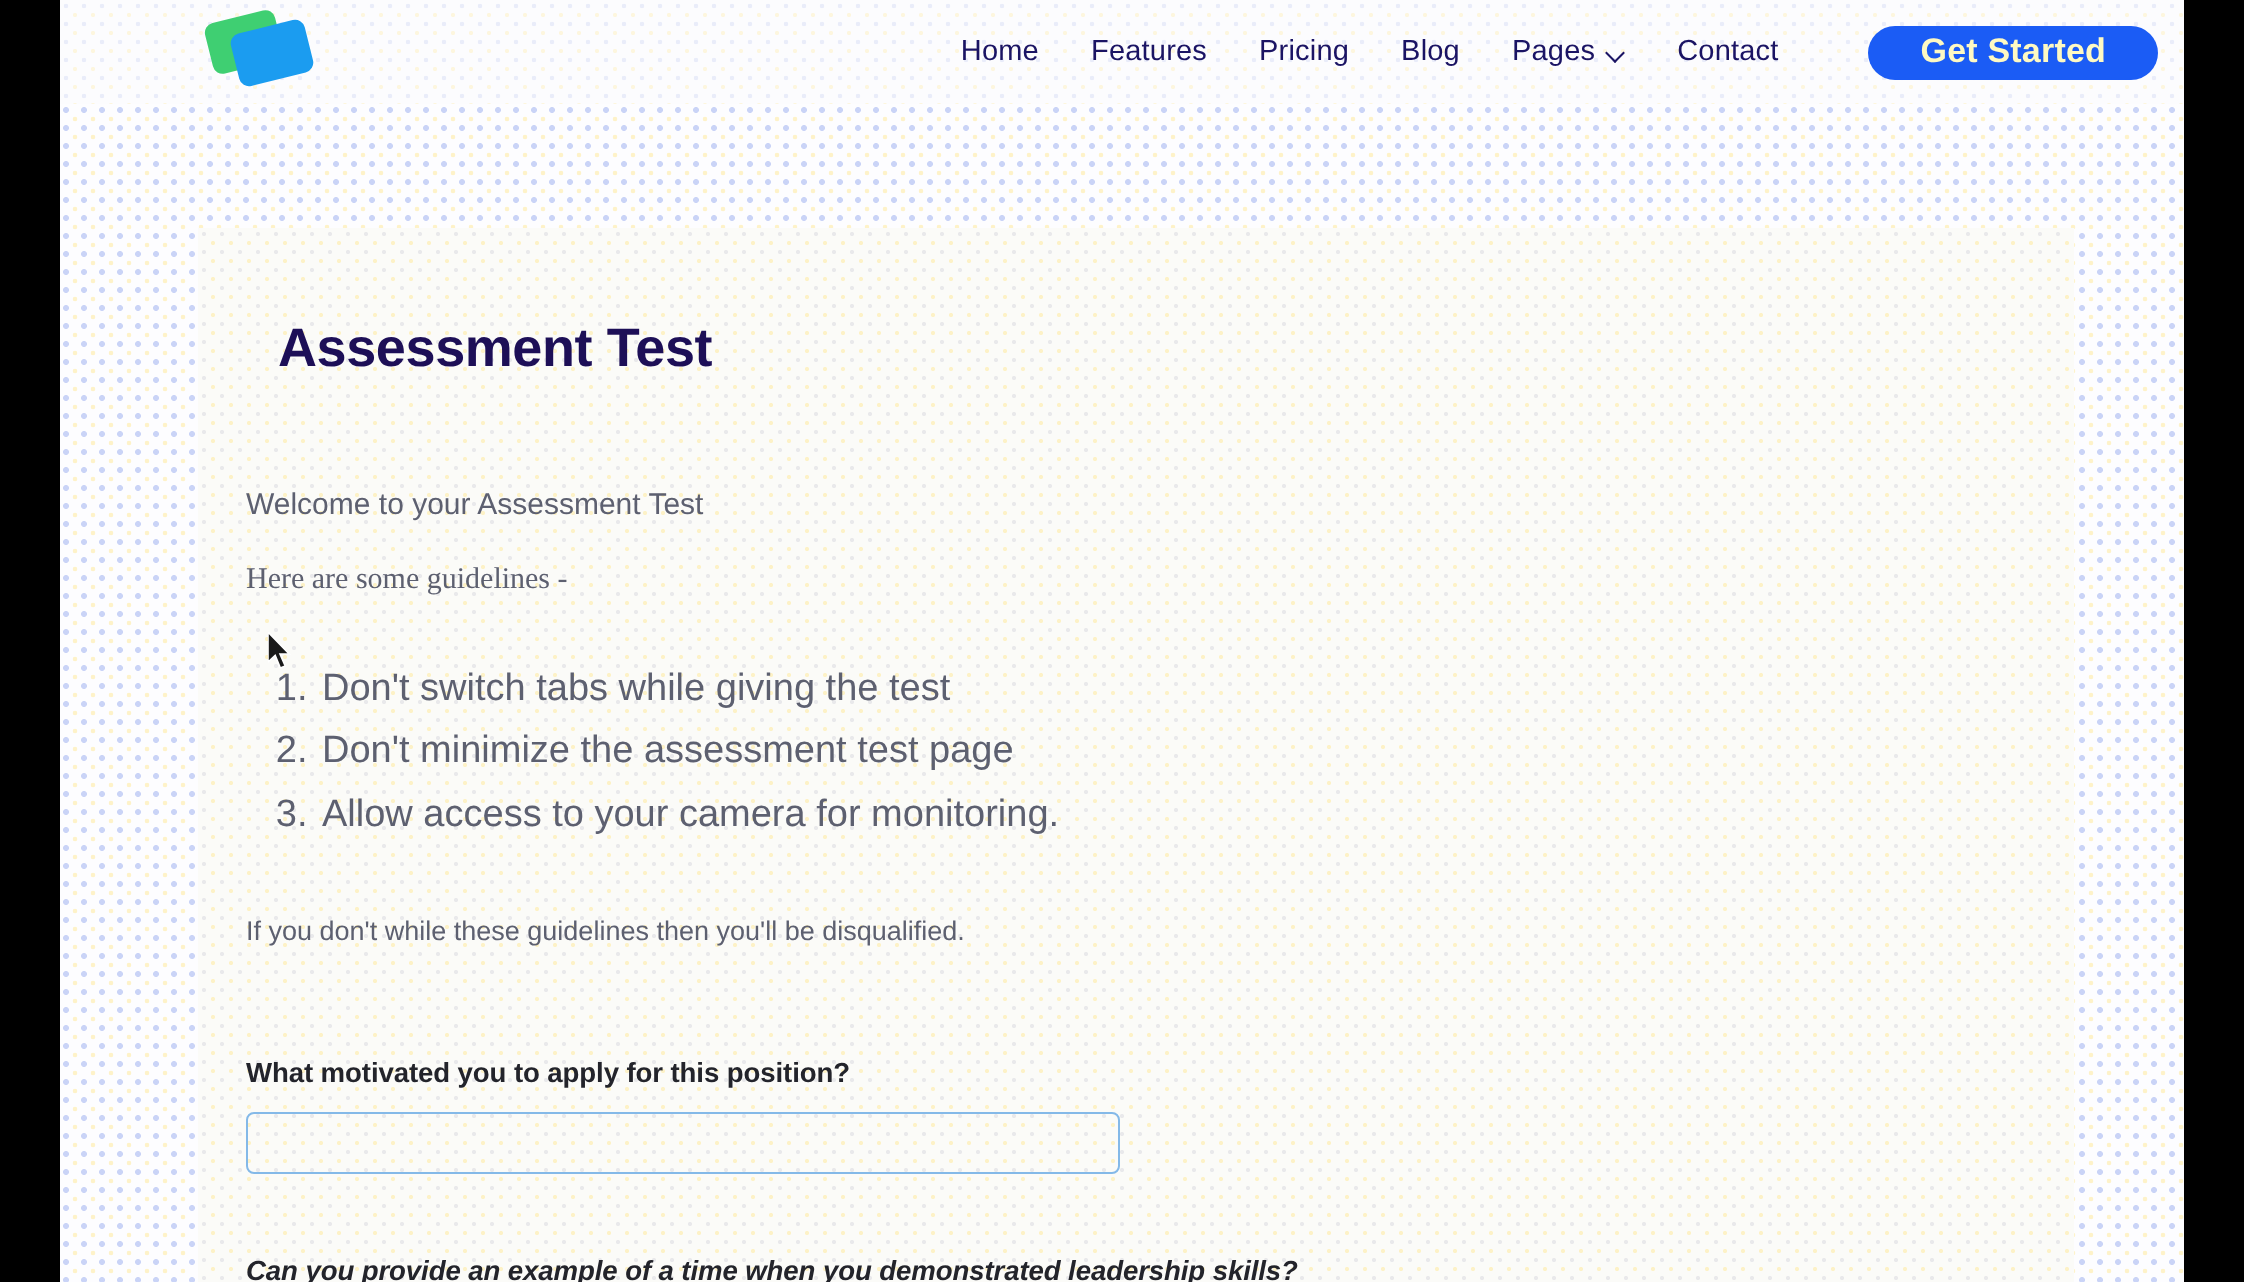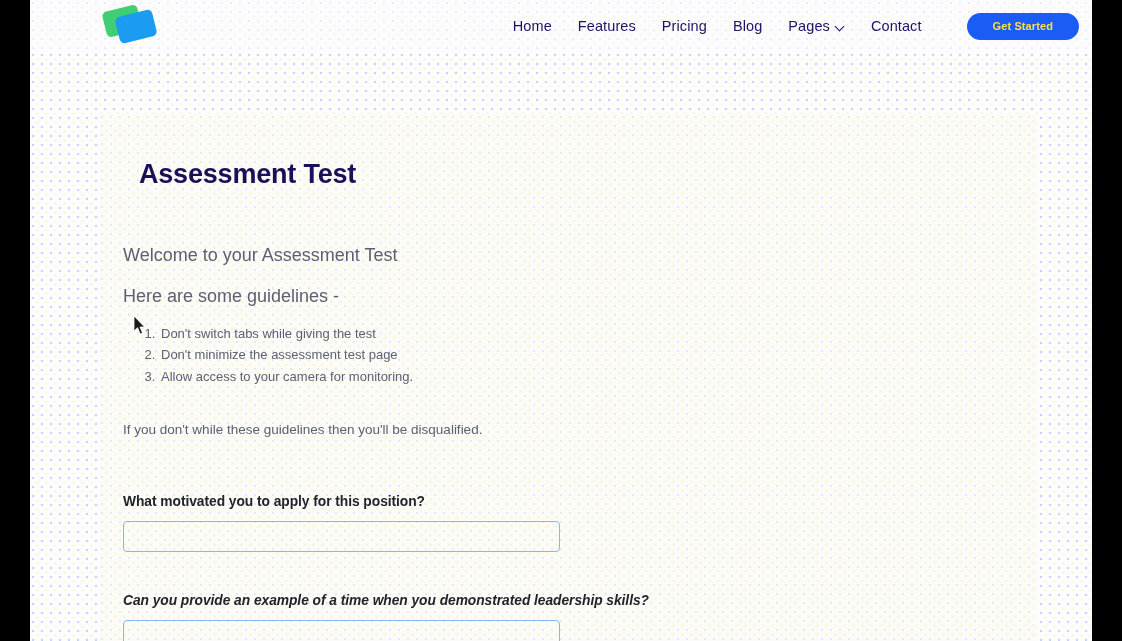--- a/index.html
+++ b/index.html
@@ -112,22 +112,22 @@
     position: absolute;
     left: 0; top: 0;
     width: 6px; height: 6px;
     border-right: 1.4px solid #1b1464;
     border-bottom: 1.4px solid #1b1464;
     transform: rotate(45deg);
   }
   #cta-button {
     margin-left: 32px;
     background: #1b5cf5;
-    color: #fde047;
-    font-size: 11px;
+    color: #fef9c3;
+    font-size: 17px;
     font-weight: 600;
     border: none;
     border-radius: 999px;
     padding: 0 26px;
     height: 27px;
     cursor: pointer;
     font-family: "Liberation Sans", sans-serif;
     letter-spacing: 0.1px;
   }
 
@@ -158,32 +158,32 @@
     margin: 16px;
     padding-top: 29px;
     font-size: 27px;
     font-weight: 800;
     color: #1d0f57;
     letter-spacing: -0.2px;
   }
 
   .intro-line {
     color: #5d6070;
-    font-size: 18px;
+    font-size: 15px;
     margin: 0;
     line-height: 1.5;
   }
   #welcome-line { margin-top: 52px; }
-  #guidelines-line { margin-top: 14px; }
+  #guidelines-line { margin-top: 14px; font-family: Liberation Serif, serif; }
 
   #guidelines-list {
-    margin: 13px 0 0 0;
+    margin: 28px 0 0 0;
     padding-left: 36px;
     color: #5d6070;
-    font-size: 13px;
+    font-size: 19px;
     line-height: 1.65;
   }
   #guidelines-list li { padding-left: 2px; }
 
   #disqualify-line {
     margin-top: 33px;
     color: #5d6070;
     font-size: 13.5px;
   }
 

